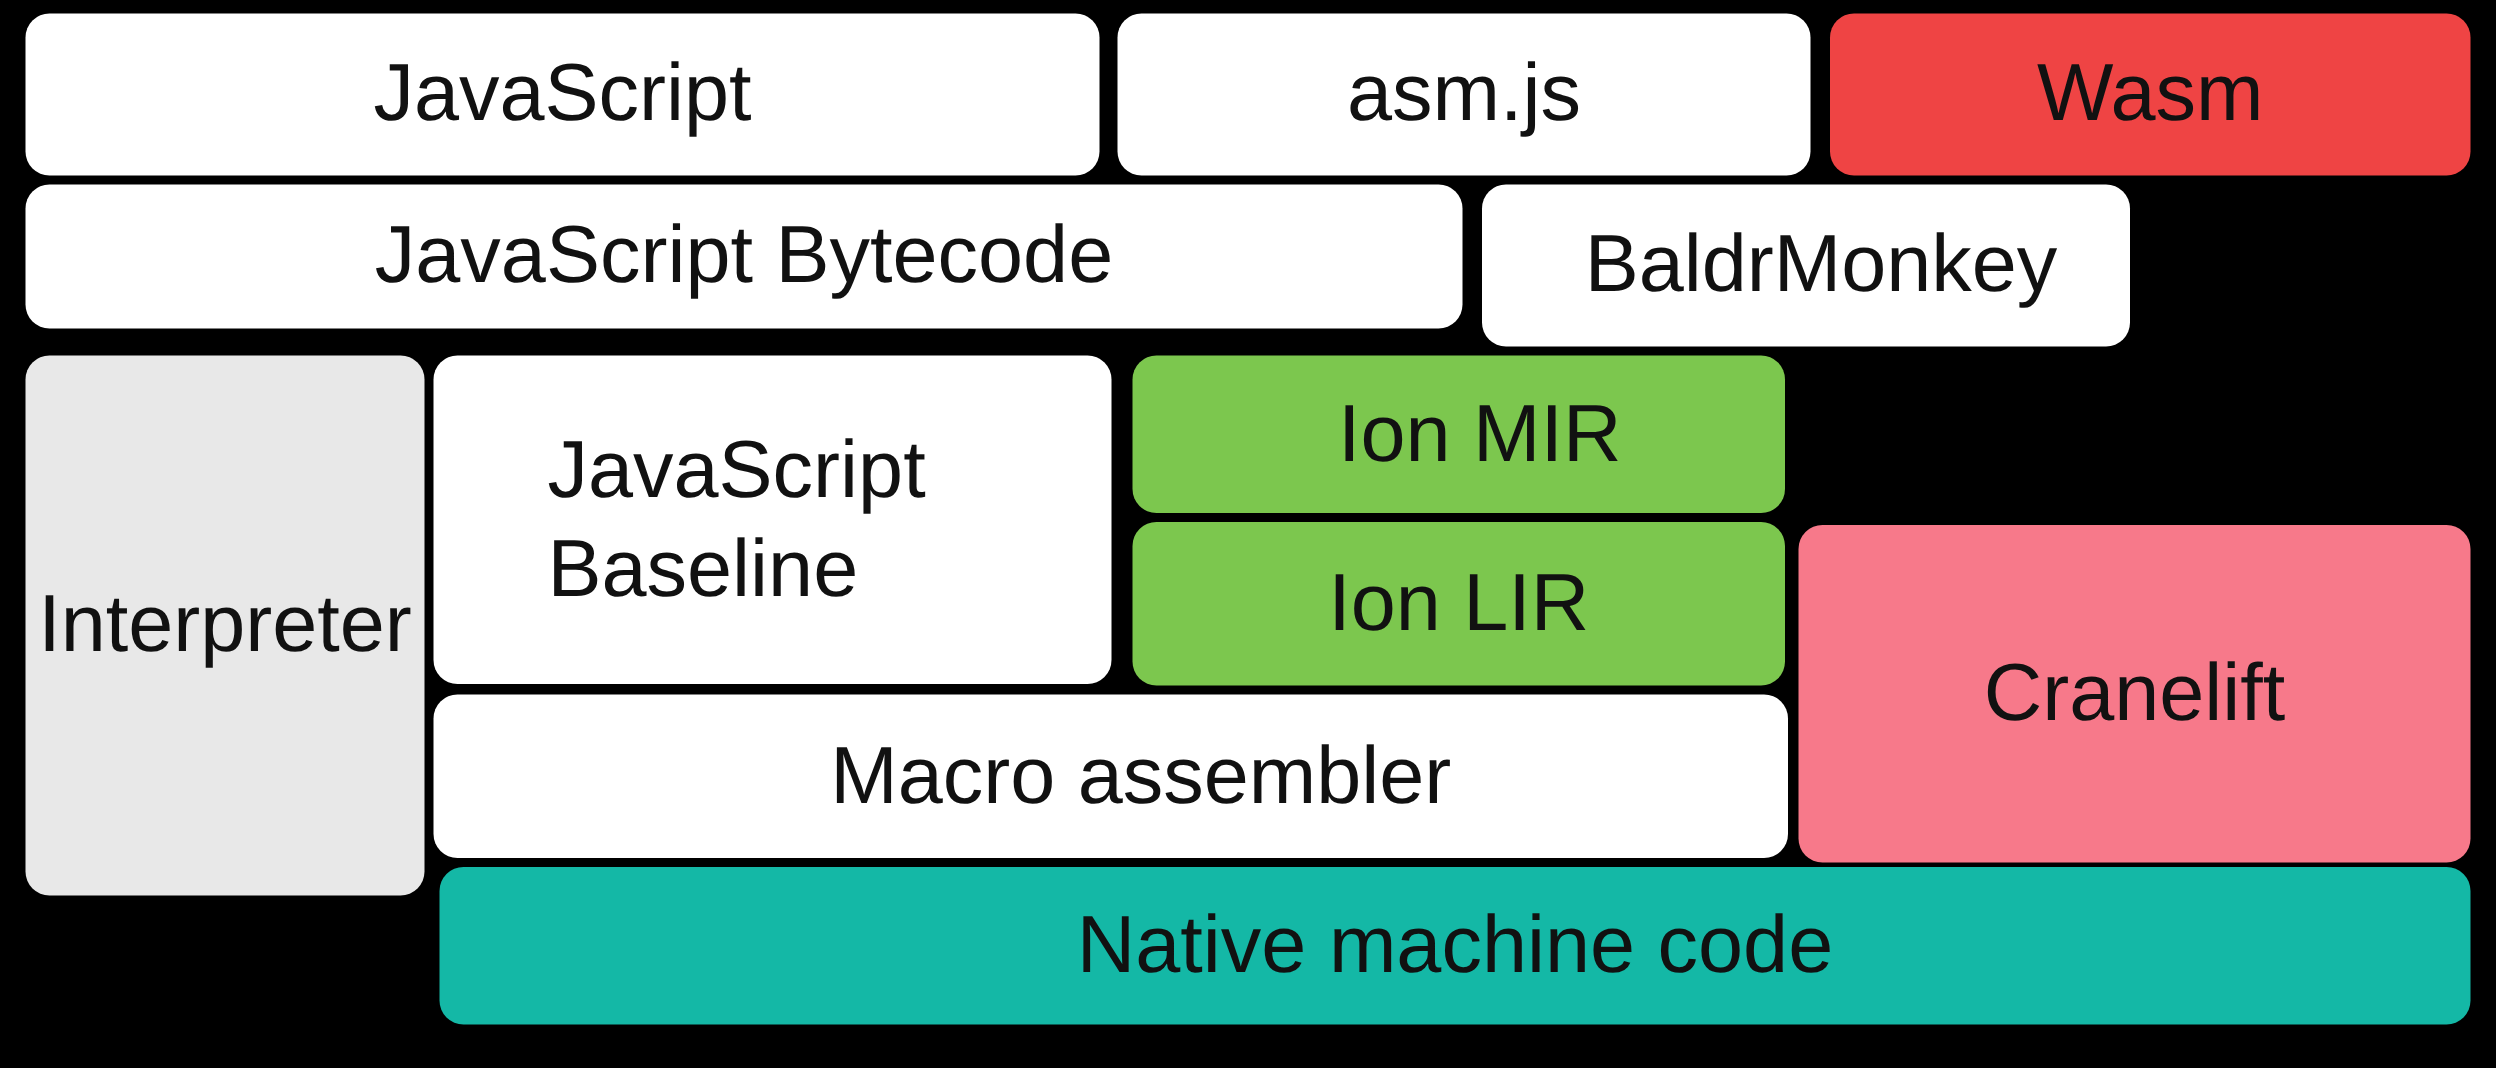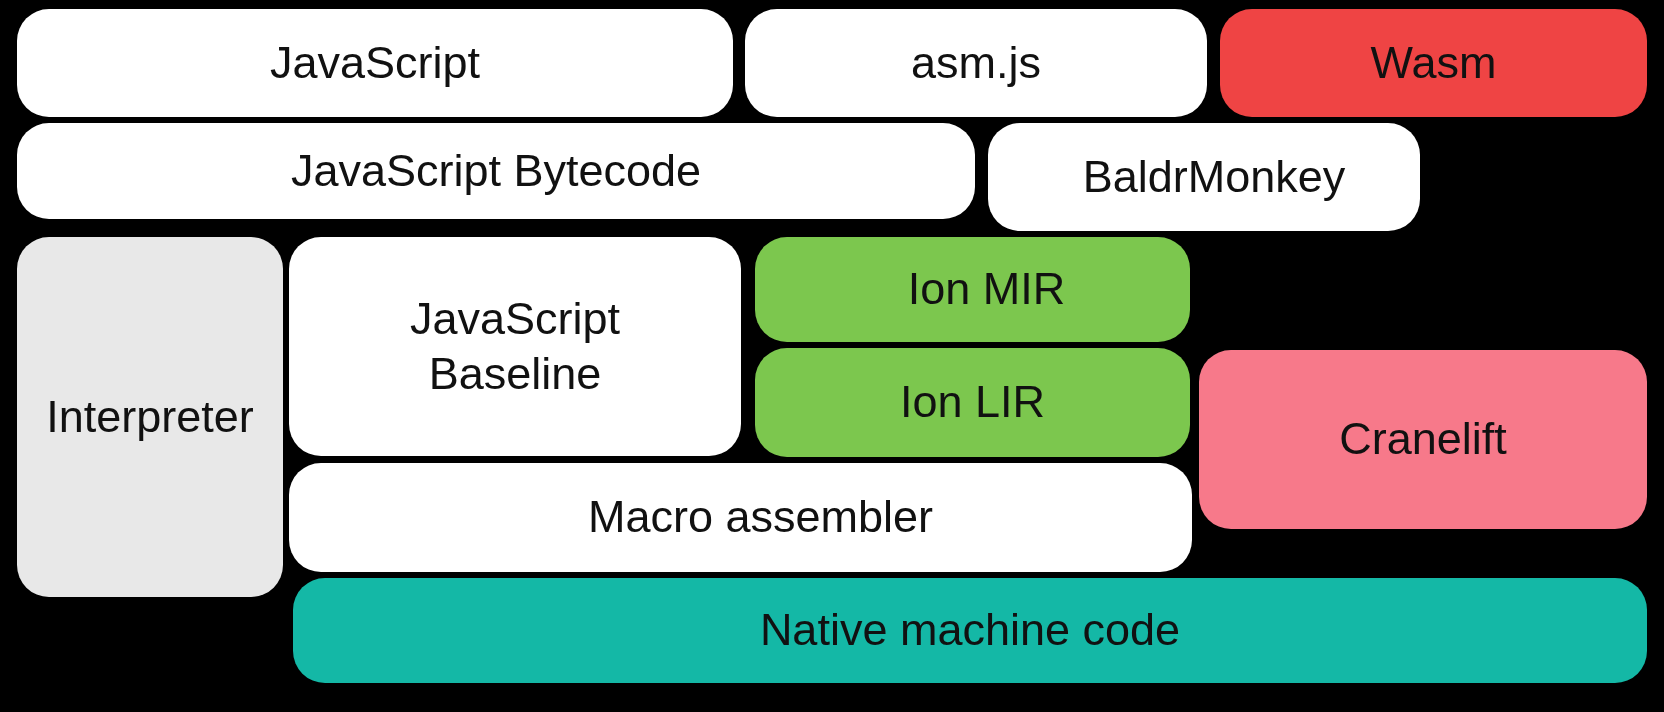--- a/index.html
+++ b/index.html
@@ -13,40 +13,40 @@
     height: 712px;
     background: #000000;
     overflow: hidden;
     font-family: "Liberation Sans", sans-serif;
   }
   .node {
     position: absolute;
     display: flex;
     align-items: center;
     justify-content: center;
-    border-radius: 32px;
-    font-size: 45px;
+    border-radius: 16px;
+    font-size: 54px;
     line-height: 1.22;
     color: #111111;
-    text-align: center;
+    text-align: left;
     box-sizing: border-box;
   }
   .node .label { display: block; }
 
   .n-javascript        { left: 17px;   top: 9px;   width: 716px;  height: 108px; }
   .n-asmjs             { left: 745px;  top: 9px;   width: 462px;  height: 108px; }
   .n-wasm              { left: 1220px; top: 9px;   width: 427px;  height: 108px; }
   .n-jsbytecode        { left: 17px;   top: 123px; width: 958px;  height: 96px; }
   .n-baldrmonkey       { left: 988px;  top: 123px; width: 432px;  height: 108px; }
   .n-interpreter       { left: 17px;   top: 237px; width: 266px;  height: 360px; }
   .n-jsbaseline        { left: 289px;  top: 237px; width: 452px;  height: 219px; }
   .n-jsbaseline .label { max-width: 300px; }
   .n-ionmir            { left: 755px;  top: 237px; width: 435px;  height: 105px; }
   .n-ionlir            { left: 755px;  top: 348px; width: 435px;  height: 109px; }
-  .n-cranelift         { left: 1199px; top: 350px; width: 448px;  height: 179px; }
+  .n-cranelift         { left: 1199px; top: 350px; width: 448px;  height: 225px; }
   .n-macroassembler    { left: 289px;  top: 463px; width: 903px;  height: 109px; padding-left: 40px; }
   .n-nativemachinecode { left: 293px;  top: 578px; width: 1354px; height: 105px; }
 </style>
 </head>
 <body>
 
 <div class="canvas">
 
   <div class="node n-javascript" style="background: rgb(255, 255, 255);">
     <span class="label">JavaScript</span>

